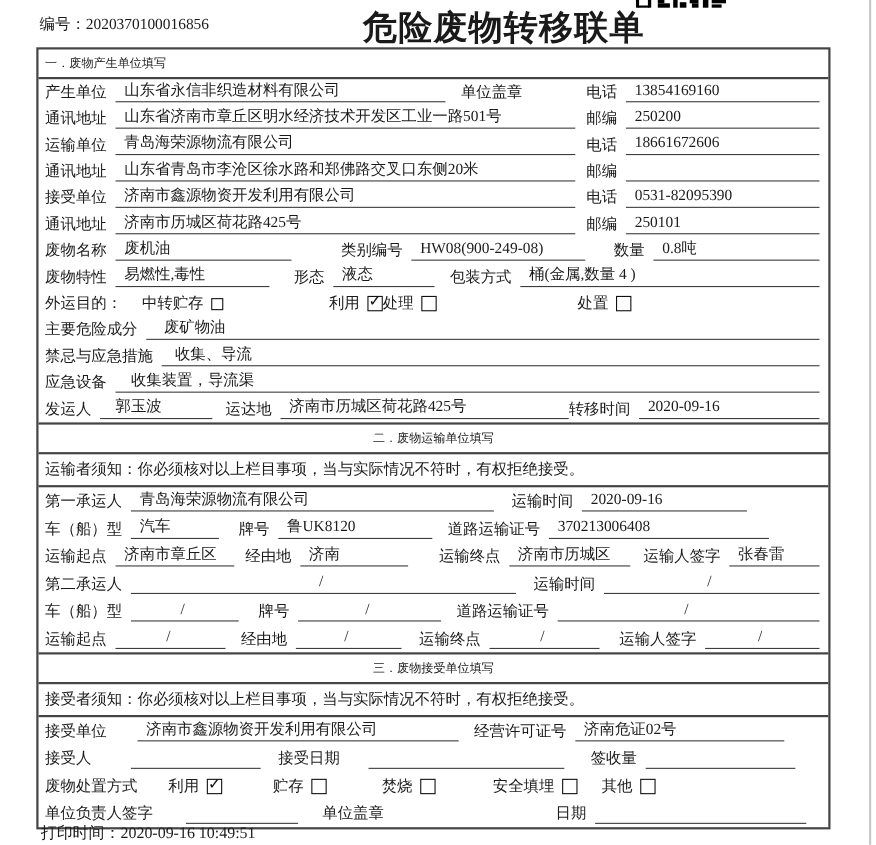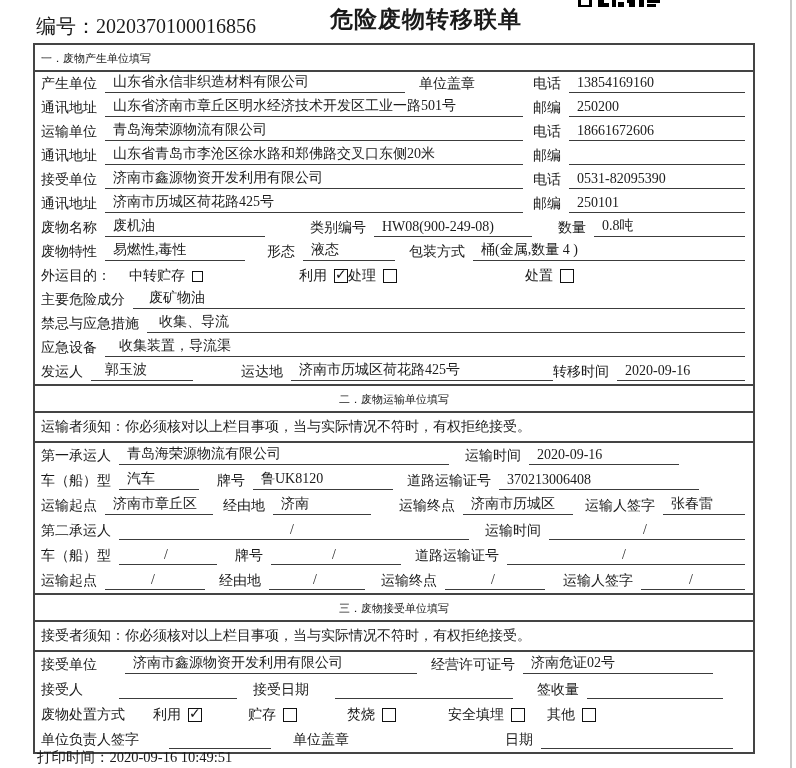--- a/index.html
+++ b/index.html
@@ -2,23 +2,23 @@
 <html><head>
 <meta charset="utf-8">
 <style>
   html,body{margin:0;padding:0;}
   body{
     width:796px;height:768px;background:#ffffff;position:relative;overflow:hidden;
     font-family:"Liberation Serif","DejaVu Serif",serif;color:#1a1a1a;font-size:14px;
   }
   .page-edge{position:absolute;top:0;bottom:0;right:4px;width:2px;background:#c9c9c9;}
   
-  .serial{position:absolute;left:36px;top:13px;font-size:20px;white-space:nowrap;}
+  .serial{position:absolute;left:36px;top:13px;font-size:14px;white-space:nowrap;}
   .doc-title{
-    position:absolute;left:330px;top:4px;font-size:23px;font-weight:bold;letter-spacing:1px;
+    position:absolute;left:330px;top:4px;font-size:31px;font-weight:bold;letter-spacing:1px;
     font-family:"Liberation Sans","DejaVu Sans",sans-serif;white-space:nowrap;
   }
   .qr-frag{position:absolute;left:578px;top:0;width:84px;height:8px;}
   
   .form{
     position:absolute;left:33px;top:43px;width:722px;border:2px solid #444;
     box-sizing:border-box;background:#fff;
   }
   .sec-title{
     font-family:"Liberation Sans","DejaVu Sans",sans-serif;font-weight:normal;font-size:11px;
@@ -190,21 +190,21 @@
   </div>
 
   <div class="row">
     <span class="lbl">应急设备</span>
     <span class="val grow" style="padding-left:14px">收集装置，导流渠</span>
   </div>
 
   <div class="row">
     <span class="lbl">发运人</span>
     <span class="val" style="width:102px;padding-left:14px">郭玉波</span>
-    <span class="lbl" style="margin-left:48px">运达地</span>
+    <span class="lbl" style="margin-left:12px">运达地</span>
     <span class="val" style="width:262px">济南市历城区荷花路425号</span>
     <span class="lbl" style="">转移时间</span>
     <span class="val grow">2020-09-16</span>
   </div>
 
   <div class="sec-title mid">二．废物运输单位填写</div>
 
   <div class="notice-row">
     <span>运输者须知：</span>
     <span>你必须核对以上栏目事项，当与实际情况不符时，有权拒绝接受。</span>

